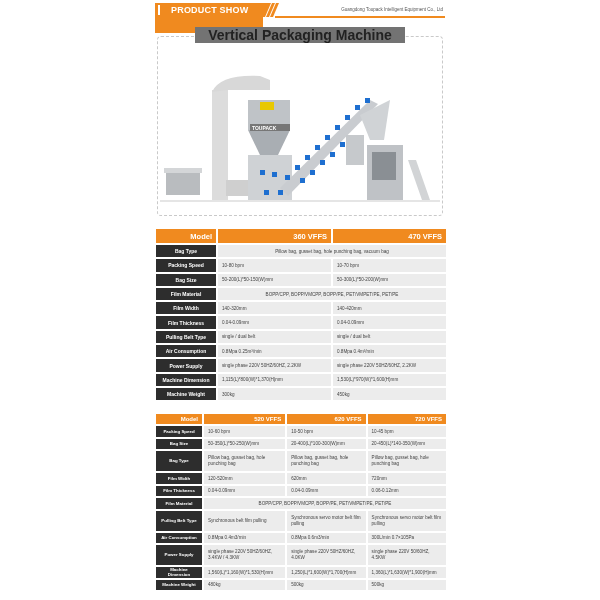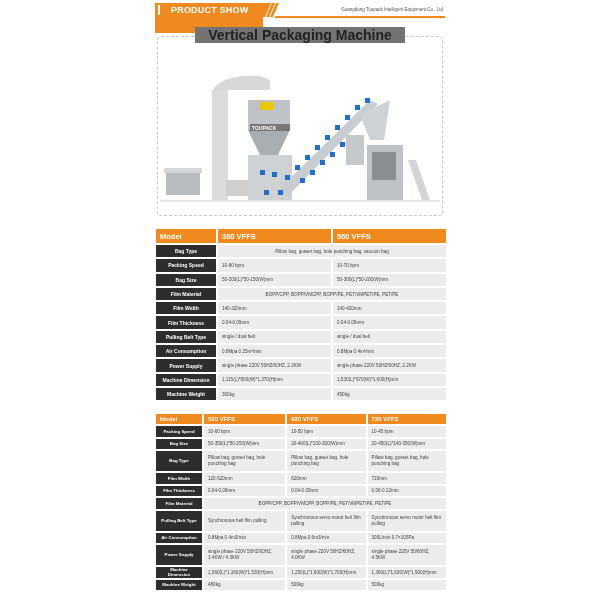--- a/index.html
+++ b/index.html
@@ -13,21 +13,21 @@
   .header .line { position: absolute; left: 120px; right: 0; top: 13px; height: 1.5px; background: #f08a1f; }
   .header .company { position: absolute; right: 2px; top: 4px; font-size: 4.5px; color: #555; white-space: nowrap; }
 
   .frame { position: absolute; left: 157px; top: 36px; width: 286px; height: 180px; border: 1px dashed #c9c9c9; border-radius: 4px; }
   .title { position: absolute; left: 195px; top: 27px; width: 210px; text-align: center; background: #737373; font-size: 14px; font-weight: bold; color: #222; padding: 0 6px; }
 
   .machine { position: absolute; left: 160px; top: 60px; width: 280px; height: 150px; }
 
   table { border-collapse: separate; border-spacing: 2px; position: absolute; }
   td, th { font-size: 4.6px; color: #444; height: 12px; padding: 0 4px; vertical-align: middle; }
-  th { background: #f08a1f; color: #fff; font-size: 7.5px; font-weight: bold; height: 14px; text-align: left; }
+  th { background: #f08a1f; color: #fff; font-size: 7.5px; font-weight: bold; height: 14px; text-align: right; }
   td.lbl { background: #2d2d2d; color: #fff; font-weight: bold; font-size: 5px; text-align: center; }
   td.val { background: #ececec; }
   td.span { text-align: center; }
 
   #t1 { left: 154px; top: 227px; width: 294px; }
   #t1 td.lbl { width: 60px; }
   #t1 td { height: 12.3px; }
   #t2 { left: 154px; top: 412px; width: 294px; }
   #t2 td.lbl { width: 46px; font-size: 4.4px; }
   #t2 th { height: 10px; font-size: 6px; }
@@ -95,21 +95,21 @@
   <rect x="212" y="92" width="24" height="28" fill="#8a8f94"></rect>
   <polygon points="248,100 256,100 270,140 262,140" fill="#d2d4d6"></polygon>
   <rect x="0" y="140" width="280" height="2" fill="#e5e5e5"></rect>
 </svg>
 
 <table id="t1">
   <tbody>
       <tr>
     <th>Model</th>
     <th>360 VFFS</th>
-    <th>560 VFFS</th>
+    <th>470 VFFS</th>
   </tr>
   <tr>
     <td class="lbl">Bag Type</td>
     <td class="val span" colspan="2">Pillow bag, gusset bag, hole punching bag, vacuum bag</td>
   </tr>
   <tr>
     <td class="lbl">Packing Speed</td>
     <td class="val">10-80 bpm</td>
     <td class="val">10-70 bpm</td>
   </tr>

